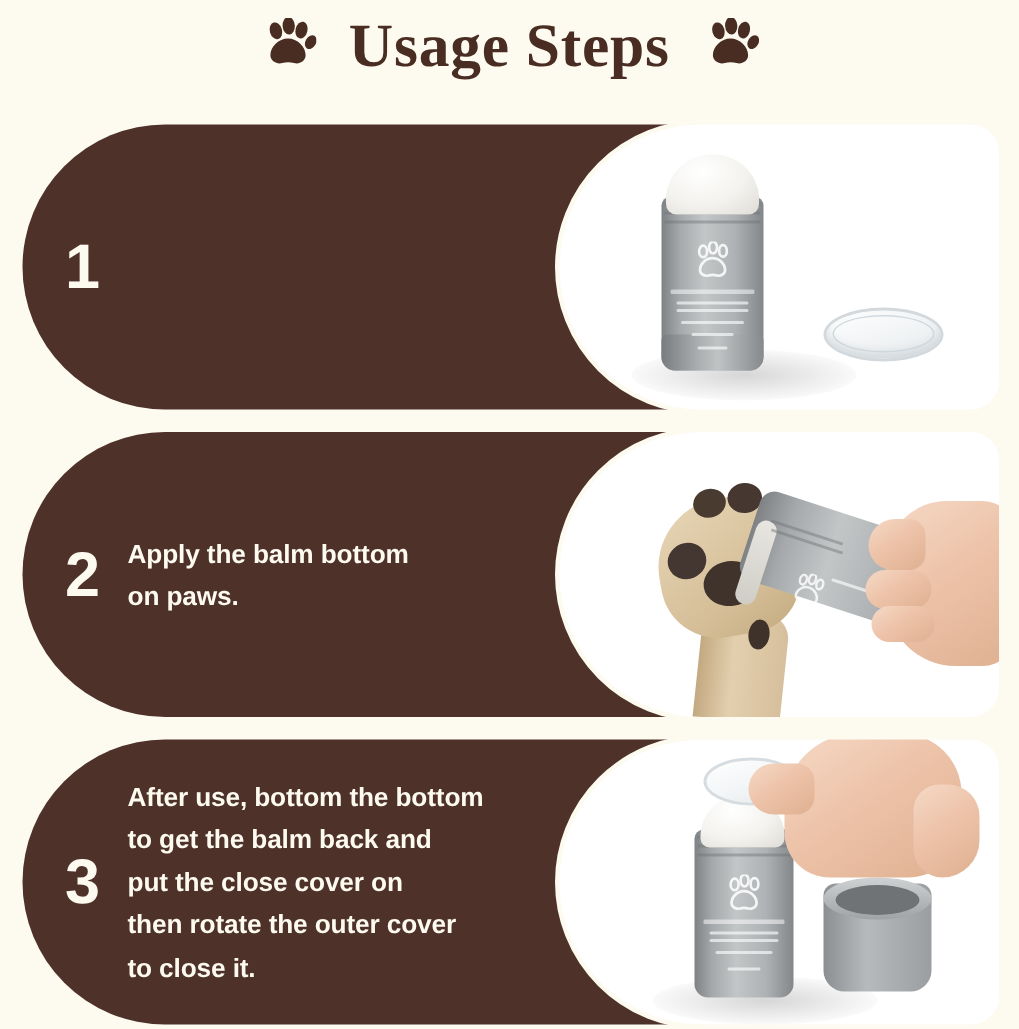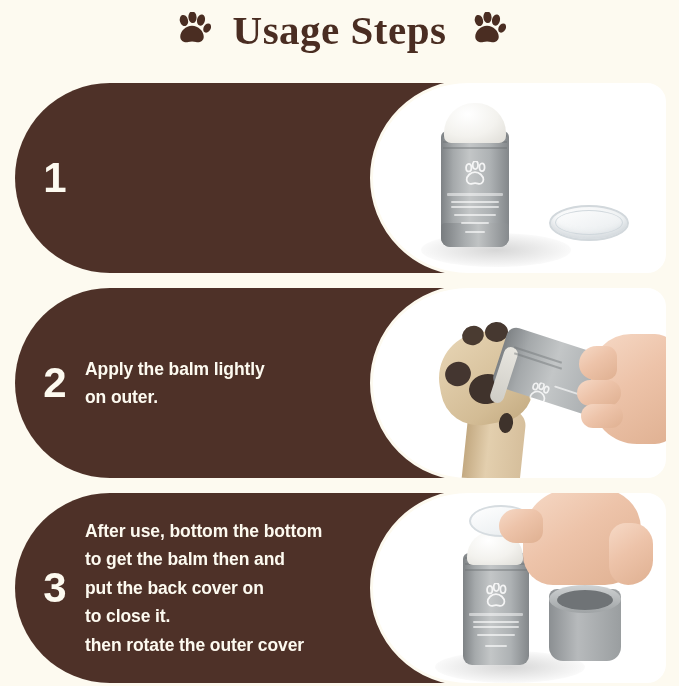--- a/index.html
+++ b/index.html
@@ -176,22 +176,22 @@
 
         <div style="position:absolute; left:176px; top:122px; width:80px; height:36px; border-radius:50%; background:linear-gradient(160deg,rgba(255,255,255,0.95),rgba(226,231,234,0.85)); border:2px solid #d2d8dc; box-shadow:inset 0 -4px 6px rgba(190,198,203,0.5);"></div>
         <div style="position:absolute; left:182px; top:127px; width:68px; height:25px; border-radius:50%; border:1.5px solid rgba(205,213,218,0.9);"></div>
       </div>
     </div>
   </div>
 
   <div class="step step-2">
     <div class="step-num">2</div>
     <div class="step-text">
-      <span>Apply the balm lightly</span>
-      <span>on outer.</span>
+      <span>Apply the balm bottom</span>
+      <span>on paws.</span>
     </div>
 
     <div class="photo">
       <div class="photo-inner">
 
         <div style="position:absolute; left:92px; top:120px; width:58px; height:80px; background:linear-gradient(to right,#c3a981,#e3cfae 40%,#d6bf9c); border-radius:16px 16px 0 0; transform:rotate(6deg);"></div>
 
         <div style="position:absolute; left:66px; top:44px; width:92px; height:92px; background:linear-gradient(150deg,#e8d6b6,#d3bc95 70%,#c2a97f); border-radius:46px 40px 34px 38px; transform:rotate(-10deg);"></div>
 
         <div style="position:absolute; left:89px; top:38px; width:22px; height:19px; background:#4a3b31; border-radius:50%; transform:rotate(-16deg);"></div>
@@ -222,24 +222,24 @@
         <div class="hand" style="left:204px; top:92px; width:44px; height:26px; border-radius:16px;"></div>
         <div class="hand" style="left:208px; top:116px; width:42px; height:24px; border-radius:16px;"></div>
       </div>
     </div>
   </div>
 
   <div class="step step-3">
     <div class="step-num">3</div>
     <div class="step-text">
       <span>After use, bottom the bottom</span>
-      <span>to get the balm then and</span>
-      <span>put the back cover on</span>
+      <span>to get the balm back and</span>
+      <span>put the close cover on</span>
+      <span>then rotate the outer cover</span>
       <span>to close it.</span>
-      <span>then rotate the outer cover</span>
     </div>
 
     <div class="photo">
       <div class="photo-inner">
         <div class="shadow-blob" style="left:62px; top:158px; width:150px; height:32px;"></div>
 
         <div class="stick-body" style="left:90px; top:60px; width:66px; height:112px; border-radius:6px 6px 9px 9px;"></div>
         <div class="thread" style="left:92px; top:64px; width:62px;"></div>
         <div class="thread" style="left:92px; top:70px; width:62px;"></div>
         <div class="thread" style="left:92px; top:76px; width:62px;"></div>

